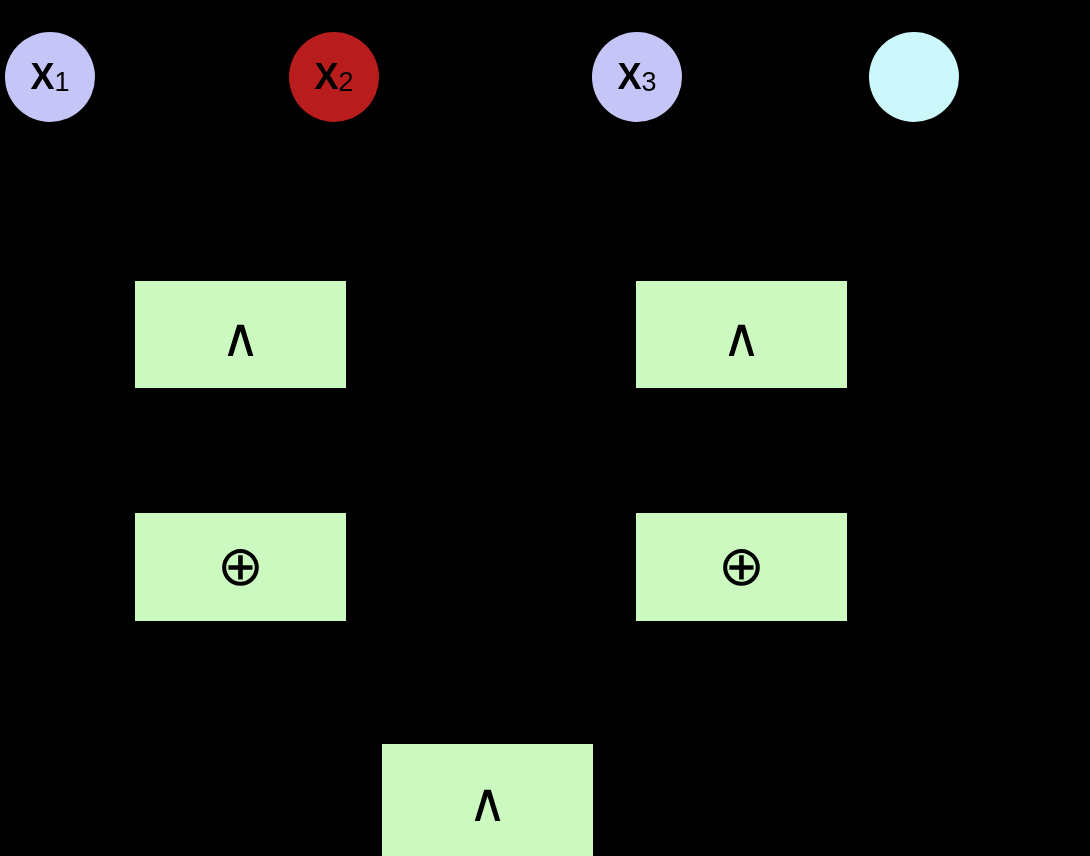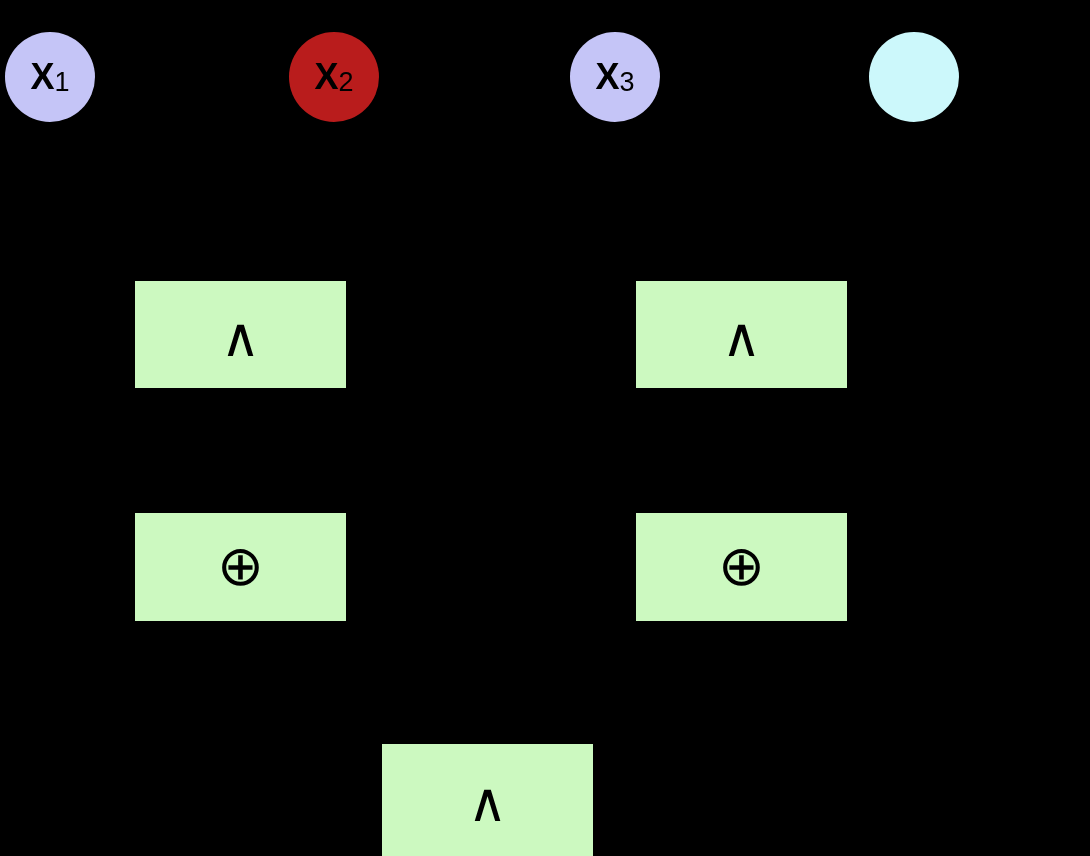--- a/index.html
+++ b/index.html
@@ -102,21 +102,21 @@
       <b>X</b><span class="sub">1</span>
     </span>
   </div>
 
   <div class="node" id="node-x2" style="left: 289px; top: 32px; width: 90px; height: 90px; background: #b91c1c;">
     <span class="node-label">
       <b>X</b><span class="sub">2</span>
     </span>
   </div>
 
-  <div class="node" id="node-x3" style="left: 570px; top: 32px; width: 90px; height: 90px; background: rgb(197, 197, 247);">
+  <div class="node" id="node-x3" style="left: 592px; top: 32px; width: 90px; height: 90px; background: rgb(197, 197, 247);">
     <span class="node-label">
       <b>X</b><span class="sub">3</span>
     </span>
   </div>
 
   <div class="node" id="node-out" style="left: 869px; top: 32px; width: 90px; height: 90px; background: rgb(204, 248, 251);">
     <span class="node-label"></span>
   </div>
 
   <div class="gate" id="gate-and-left" style="left: 135px; top: 281px; width: 211px; height: 107px; background: rgb(204, 249, 192);">

